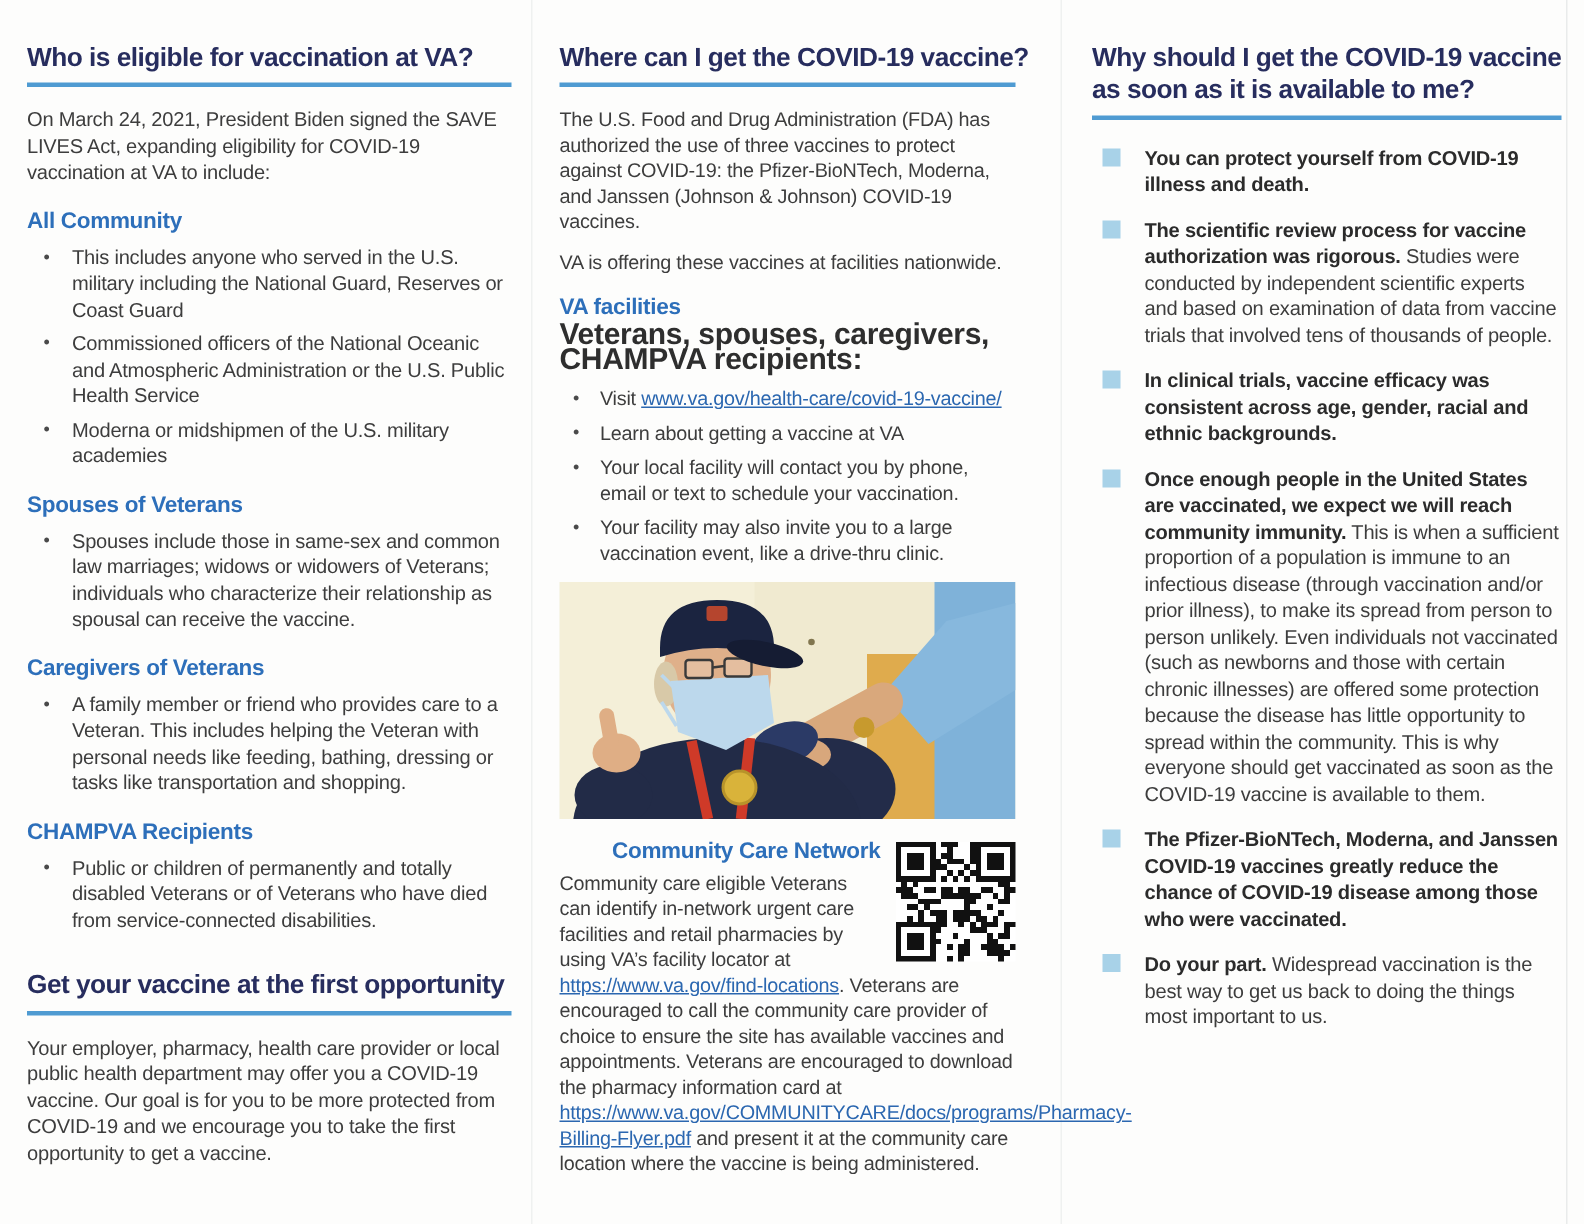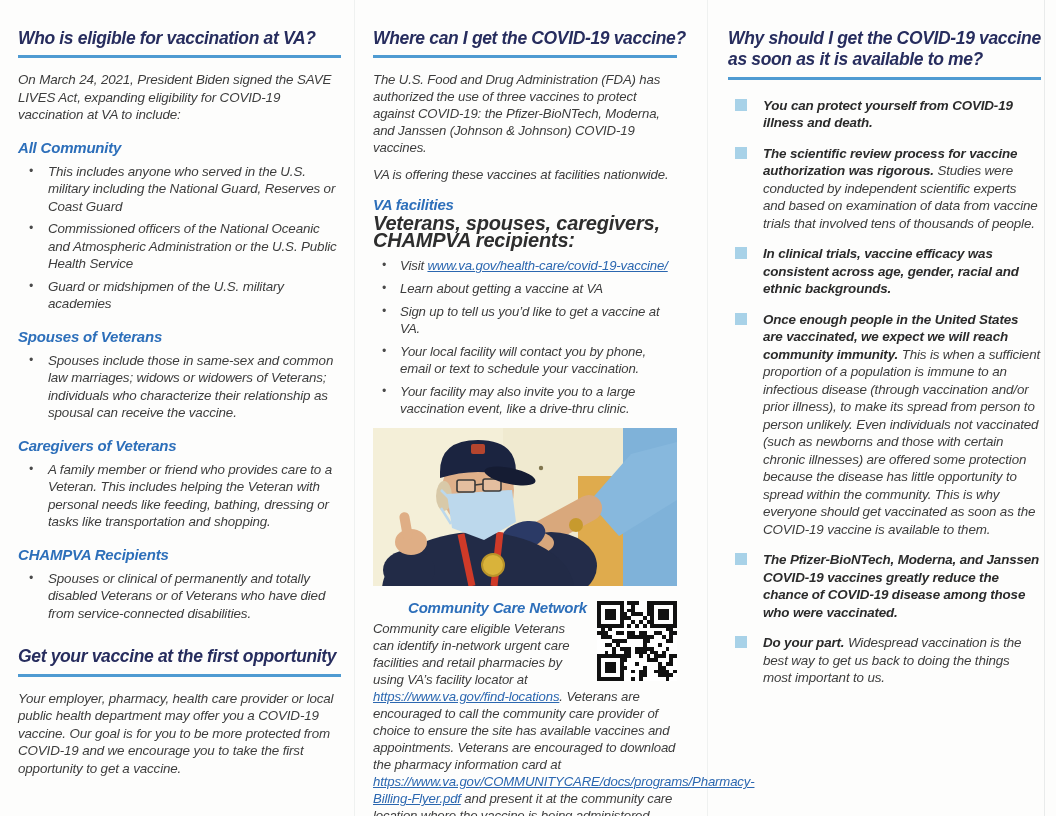--- a/index.html
+++ b/index.html
@@ -3,21 +3,21 @@
 <meta charset="utf-8">
 <style>
   :root{
     --heading:#272d5e; --rule:#4f9bd2; --subhead:#2d6fba; --body:#3d3d3d;
     --link:#2b67b0; --sq:#a8d2e8; --bg:#fdfdfc;
   }
   *{box-sizing:border-box; margin:0; padding:0;}
   html,body{background:#fff;}
   .page{
     position:relative; width:1056px; height:816px; background:var(--bg);
-    font-family:"Liberation Sans", sans-serif; color:var(--body); overflow:hidden;font-style:italic;
+    font-family:"Liberation Sans", sans-serif; color:var(--body); overflow:hidden;
   }
   .fold{position:absolute; top:0; bottom:0; width:1px; background:rgba(60,80,90,0.07);}
   .fold-1{left:354px;} .fold-2{left:707px;} .fold-3{left:1044px; background:rgba(60,80,90,0.10);}
   .col{position:absolute; top:28px;}
   .col1{left:18px; width:323px;}
   .col2{left:373px; width:304px;}
   .col3{left:728px; width:313px;}
   .h1{
     font-size:17.5px; font-weight:bold; color:var(--heading);
     letter-spacing:-0.35px; line-height:1.22;
@@ -61,51 +61,50 @@
 
   <section class="col col1">
     <h1 class="h1 nowrap">Who is eligible for vaccination at VA?</h1>
     <div class="rule"></div>
     <p class="body intro">On March 24, 2021, President Biden signed the SAVE LIVES Act, expanding eligibility for COVID-19 vaccination at VA to include:</p>
     <div>
         <h2 class="h2">All Community</h2>
         <ul>
           <li class="body li-dot">This includes anyone who served in the U.S. military including the National Guard, Reserves or Coast Guard</li>
           <li class="body li-dot">Commissioned officers of the National Oceanic and Atmospheric Administration or the U.S. Public Health Service</li>
-          <li class="body li-dot">Guard or midshipmen of the U.S. military academies</li>
+          <li class="body li-dot">Moderna or midshipmen of the U.S. military academies</li>
         </ul>
         <h2 class="h2">Spouses of Veterans</h2>
         <ul>
           <li class="body li-dot">Spouses include those in same-sex and common law marriages; widows or widowers of Veterans; individuals who characterize their relationship as spousal can receive the vaccine.</li>
         </ul>
         <h2 class="h2">Caregivers of Veterans</h2>
         <ul>
           <li class="body li-dot">A family member or friend who provides care to a Veteran. This includes helping the Veteran with personal needs like feeding, bathing, dressing or tasks like transportation and shopping.</li>
         </ul>
         <h2 class="h2">CHAMPVA Recipients</h2>
         <ul>
-          <li class="body li-dot">Spouses or clinical of permanently and totally disabled Veterans or of Veterans who have died from service-connected disabilities.</li>
+          <li class="body li-dot">Public or children of permanently and totally disabled Veterans or of Veterans who have died from service-connected disabilities.</li>
         </ul>
       </div>
     <h1 class="h1 nowrap h1-second">Get your vaccine at the first opportunity</h1>
     <div class="rule"></div>
     <p class="body intro">Your employer, pharmacy, health care provider or local public health department may offer you a COVID-19 vaccine. Our goal is for you to be more protected from COVID-19 and we encourage you to take the first opportunity to get a vaccine.</p>
   </section>
 
   <section class="col col2">
     <h1 class="h1 nowrap">Where can I get the COVID-19 vaccine?</h1>
     <div class="rule"></div>
     <p class="body p1">The U.S. Food and Drug Administration (FDA) has authorized the use of three vaccines to protect against COVID-19: the Pfizer-BioNTech, Moderna, and Janssen (Johnson &amp; Johnson) COVID-19 vaccines.</p>
     <p class="body p2">VA is offering these vaccines at facilities nationwide.</p>
     <h2 class="h2 h2-fac">VA facilities</h2>
     <p class="fac-sub">Veterans, spouses, caregivers, CHAMPVA recipients:</p>
     <ul>
         <li class="body li-dot">Visit <a class="link" href="#">www.va.gov/health-care/covid-19-vaccine/</a></li>
         <li class="body li-dot">Learn about getting a vaccine at VA</li>
-        <li class="body li-dot">Sign up to tell us you’d like to get a vaccine at VA.</li>
         <li class="body li-dot">Your local facility will contact you by phone, email or text to schedule your vaccination.</li>
         <li class="body li-dot">Your facility may also invite you to a large vaccination event, like a drive-thru clinic.</li>
       </ul>
 
     <svg class="photo" viewBox="0 0 304 158" role="img">
       <rect x="0" y="0" width="304" height="158" fill="#f0ead0"></rect>
       <rect x="0" y="0" width="130" height="158" fill="#f4efd8"></rect>
       <rect x="205" y="48" width="58" height="110" fill="#dca036" opacity="0.85"></rect>
       <circle cx="168" cy="40" r="2.2" fill="#81764f"></circle>
 

